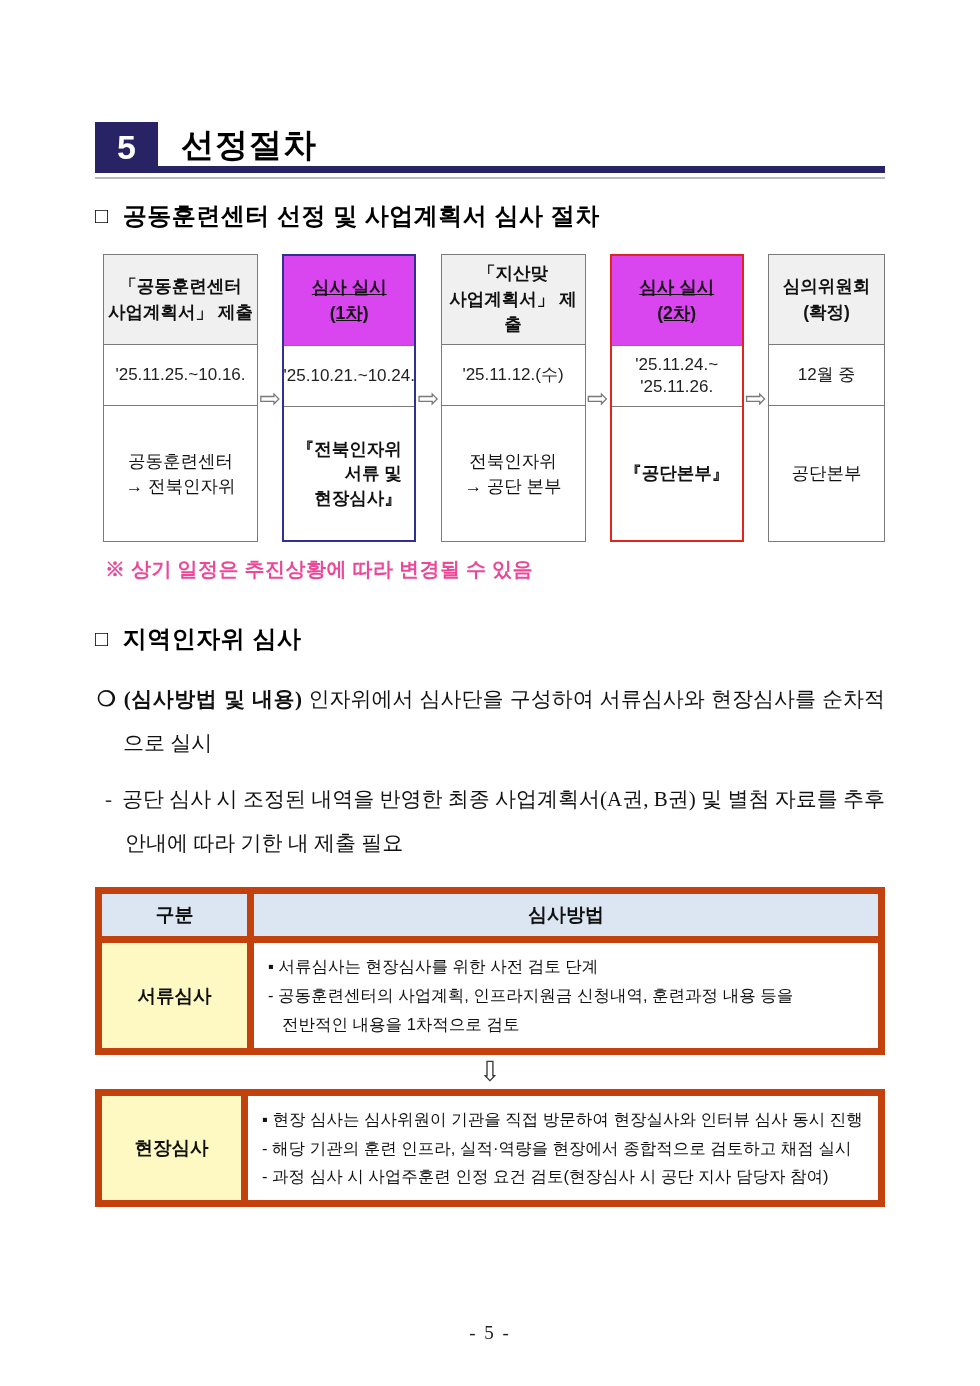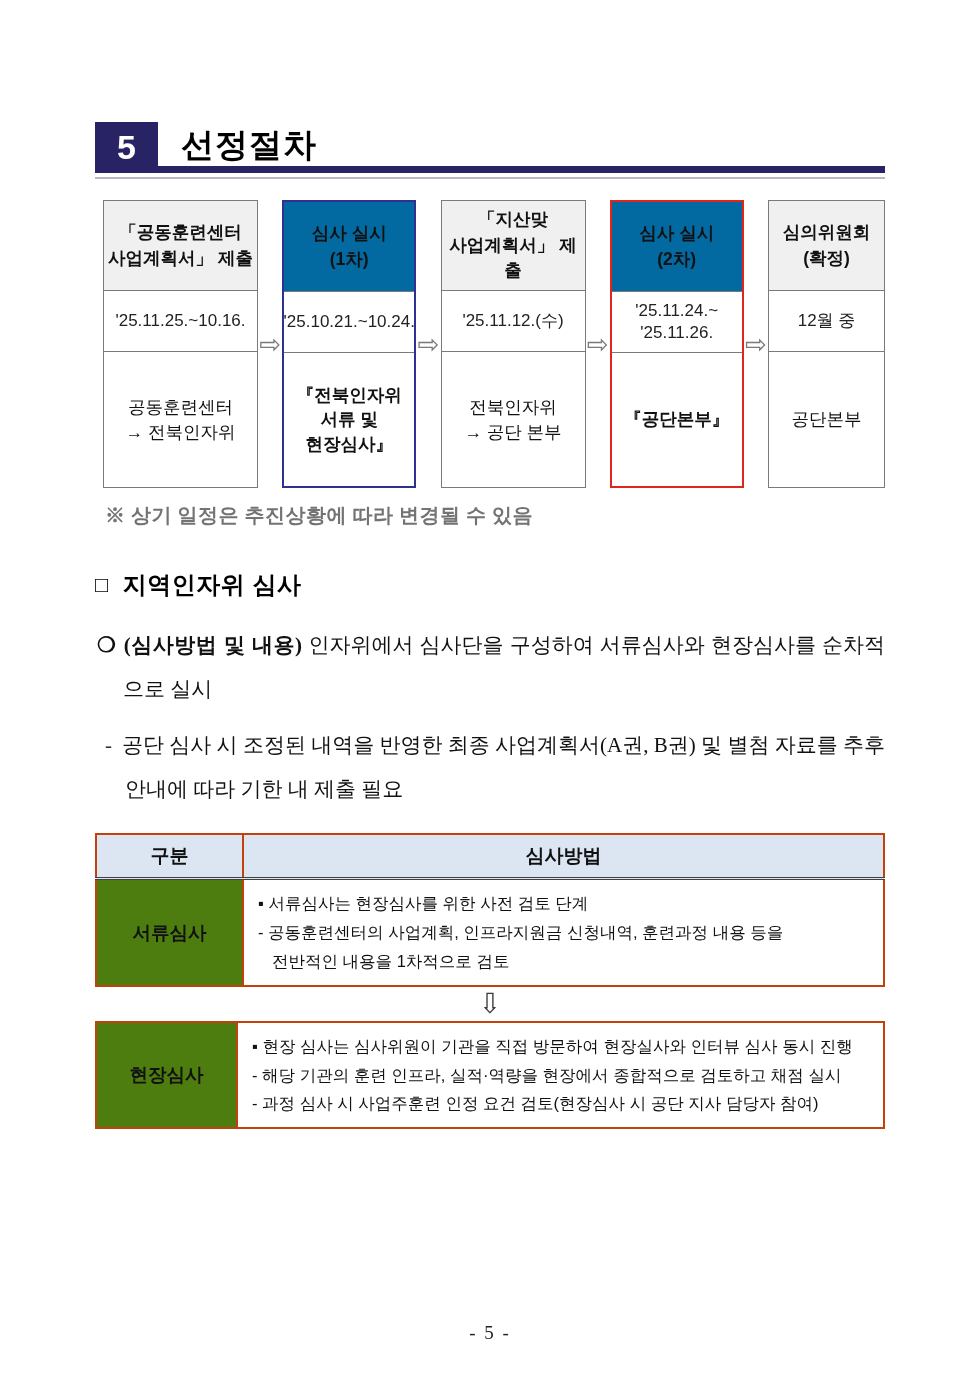--- a/index.html
+++ b/index.html
@@ -40,41 +40,41 @@
   .flow { display:flex; align-items:stretch; height:288px; margin:4px 0 14px 8px;
           font-family:"Liberation Sans","DejaVu Sans",sans-serif; }
   .step { box-sizing:border-box; border:1px solid #7a7a7a; background:#fff;
           display:flex; flex-direction:column; }
   .step.blue { border:2px solid #2e3192; }
   .step.red  { border:2px solid #e0261c; }
   .w1{width:155px;} .w2{width:134px;} .w3{width:145px;} .w4{width:134px;} .w5{width:117px;}
   .step-title { height:85px; background:#f0f0f0; border-bottom:1px solid #7a7a7a;
                 display:flex; align-items:center; justify-content:center; text-align:center;
                 font-weight:bold; font-size:17.5px; line-height:1.45; white-space:pre-line; padding:2px; }
-  .blue .step-title, .red .step-title { background:#0369a1; }
+  .blue .step-title, .red .step-title { background:#d946ef;text-decoration:underline; }
   .step-date { height:60px; border-bottom:1px solid #7a7a7a;
                display:flex; align-items:center; justify-content:center; text-align:center;
                font-size:17px; line-height:1.3; white-space:pre-line; color:#222; }
   .step-body { flex:1; display:flex; align-items:center; justify-content:center; text-align:center;
                font-size:17.5px; line-height:1.4; white-space:pre-line; padding:2px; }
-  .step-body.strong { font-weight:bold; }
+  .step-body.strong { font-weight:bold;text-align:right; }
   .arrow { flex:1; display:flex; align-items:center; justify-content:center;
            color:#7a7a7a; font-size:26px; }
 
-  .note { margin:14px 0 40px 10px; color:#737373; font-size:20px; font-weight:bold;
+  .note { margin:14px 0 40px 10px; color:#ec4899; font-size:20px; font-weight:bold;
           letter-spacing:0.5px; }
 
   
   .review { width:100%; border-collapse:collapse; table-layout:fixed;
             font-family:"Liberation Sans","DejaVu Sans",sans-serif;
             border-top:2px solid #404040; border-bottom:2px solid #404040; }
-  .review th, .review td { border:2px solid #c2410c; }
+  .review th, .review td { border:7px solid #c2410c; }
   .review th { background:#dce6f2; font-size:19px; font-weight:bold; padding:8px 4px;
                border-bottom:3px double #404040; }
-  .review td.label { width:137px; background:#4d7c0f; font-weight:bold;
+  .review td.label { width:137px; background:#fef9c3; font-weight:bold;
                      text-align:center; font-size:18.5px; }
   .review td.content { padding:9px 10px 9px 14px; font-size:16.5px; line-height:1.75; color:#111; }
   .review .line.indent { padding-left:14px; }
   .down-arrow { text-align:center; font-size:28px; line-height:30px; color:#3a3a3a; margin:2px 0; }
 
   .page-footer { position:absolute; left:0; right:0; bottom:42px; text-align:center;
                  font-size:19px; color:#222; letter-spacing:2px; }
 </style>
 </head>
 <body>
@@ -83,20 +83,23 @@
 
   <div class="title-bar">
     <div class="num-box">
       <span>5</span>
     </div>
     <div class="navy-rule"></div>
     <div class="gray-rule"></div>
     <h1>선정절차</h1>
   </div>
 
+  <h2 class="h-square">
+    <span class="sq">□</span><span>공동훈련센터 선정 및 사업계획서 심사 절차</span>
+  </h2>
 
 
   <div class="flow">
     <div class="step plain w1">
       <div class="step-title">「공동훈련센터
 사업계획서」 제출</div>
       <div class="step-date">'25.11.25.~10.16.</div>
       <div class="step-body">공동훈련센터
 → 전북인자위</div>
     </div>

